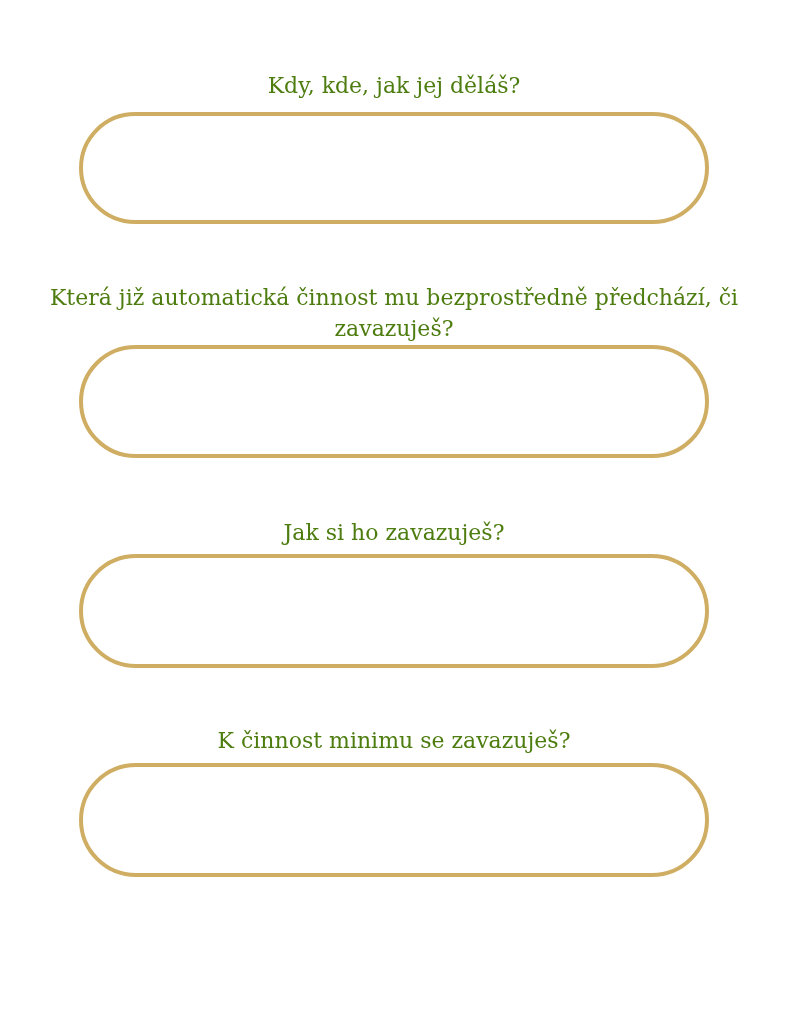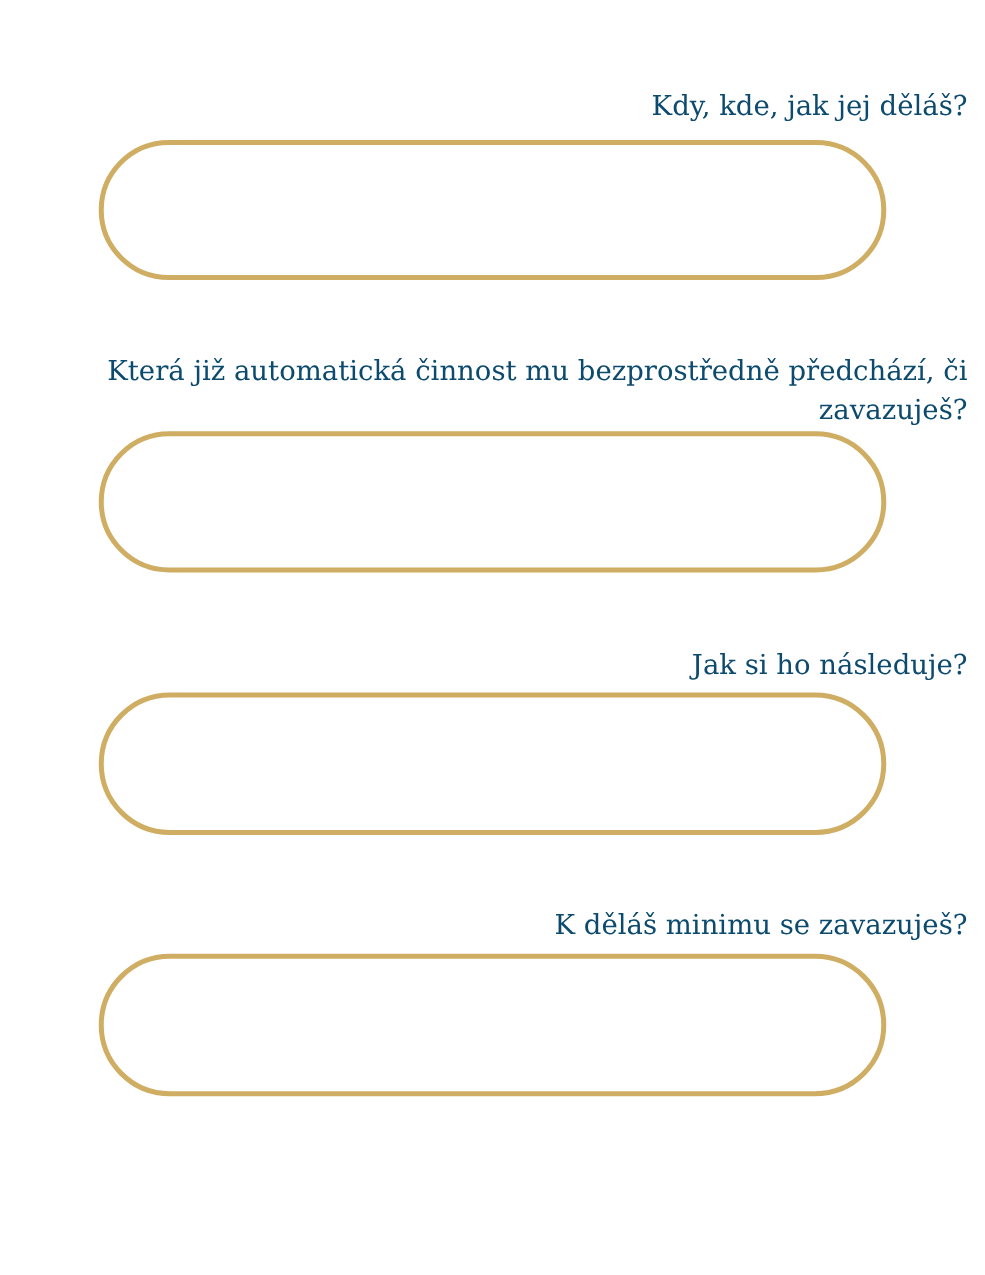--- a/index.html
+++ b/index.html
@@ -12,24 +12,24 @@
     width: 788px;
     height: 1020px;
     background: #ffffff;
     overflow: hidden;
     font-family: "DejaVu Serif", serif;
   }
   .q-label {
     position: absolute;
     left: 14px;
     width: 760px;
-    text-align: right;
+    text-align: center;
     font-size: 22px;
     line-height: 31px;
-    color: #0c4a6e;
+    color: #4d7c0f;
     white-space: pre-line;
     font-weight: 500;
   }
   .answer-box {
     position: absolute;
     left: 79px;
     width: 630px;
     box-sizing: border-box;
     background: #ffffff;
     border: 4px solid #cfae63;
@@ -49,19 +49,19 @@
 
 <div class="page">
 
   <div class="q-label" id="label-1">Kdy, kde, jak jej děláš?</div>
   <div class="answer-box" id="box-1"></div>
 
   <div class="q-label" id="label-2">Která již automatická činnost mu bezprostředně předchází, či
 zavazuješ?</div>
   <div class="answer-box" id="box-2"></div>
 
-  <div class="q-label" id="label-3">Jak si ho následuje?</div>
+  <div class="q-label" id="label-3">Jak si ho zavazuješ?</div>
   <div class="answer-box" id="box-3"></div>
 
-  <div class="q-label" id="label-4">K děláš minimu se zavazuješ?</div>
+  <div class="q-label" id="label-4">K činnost minimu se zavazuješ?</div>
   <div class="answer-box" id="box-4"></div>
 
 </div>
 
 </body></html>

